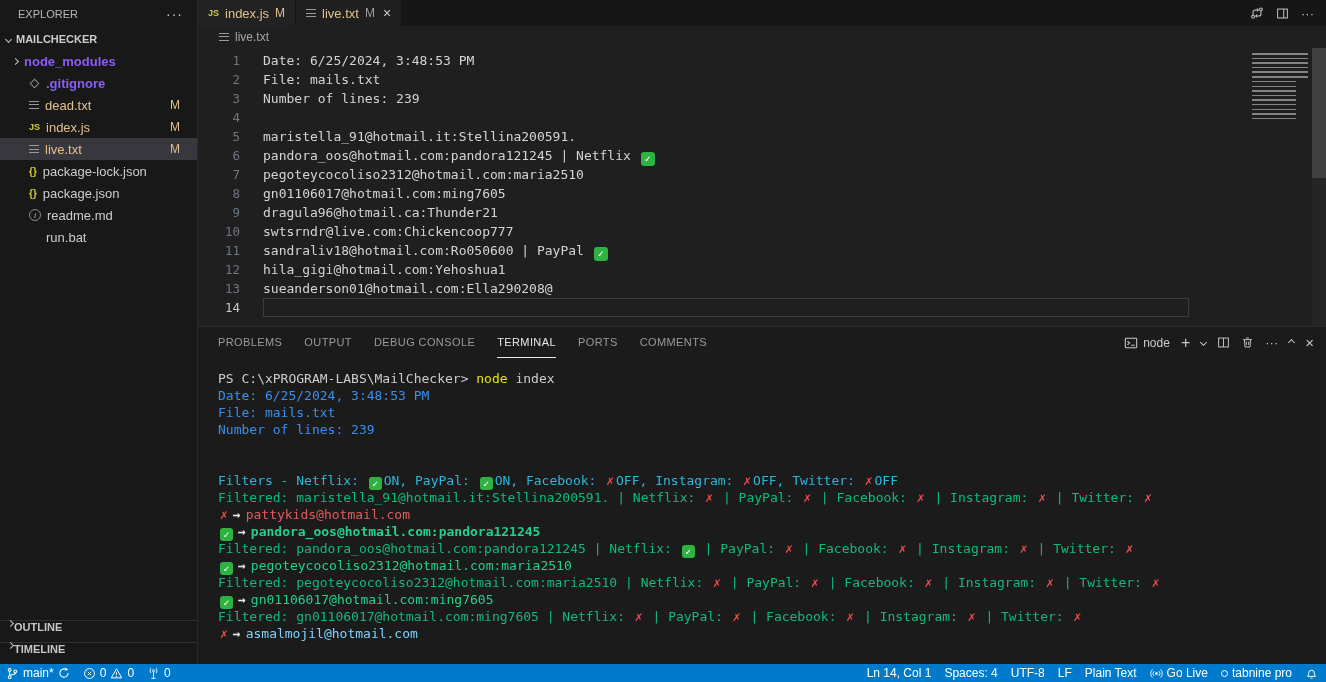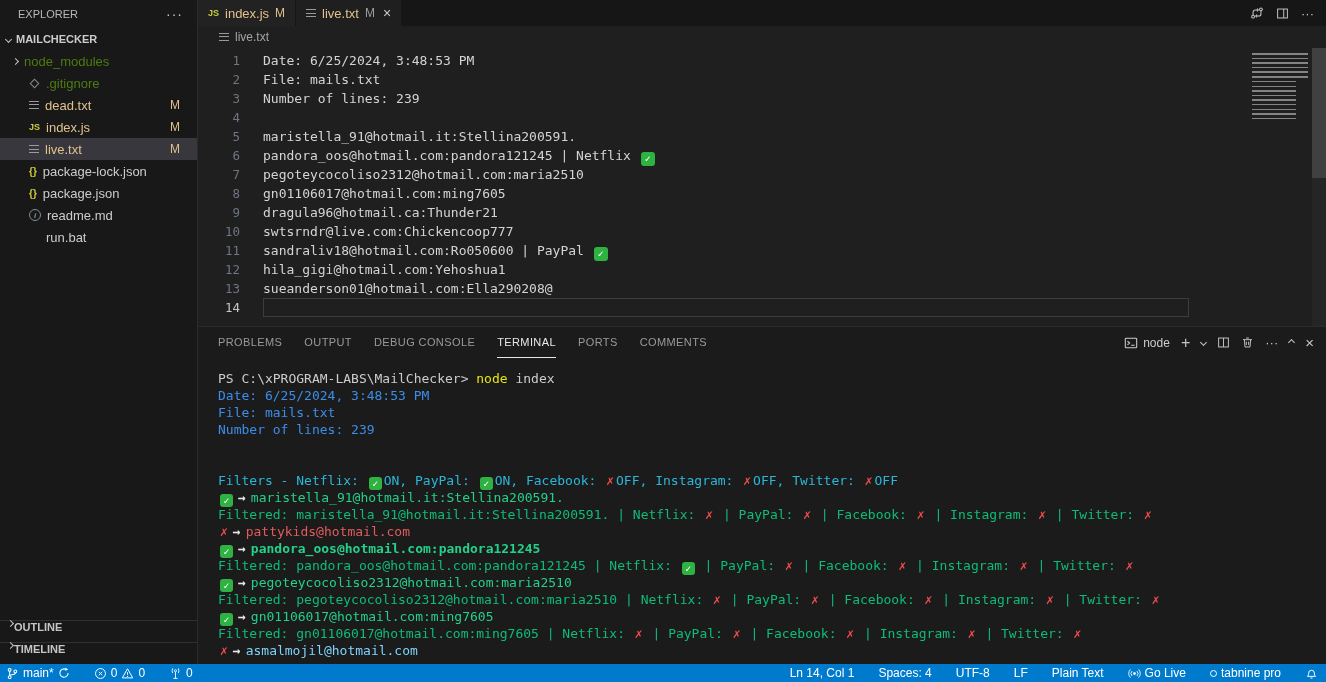--- a/index.html
+++ b/index.html
@@ -13,21 +13,21 @@
     display:flex; flex-direction:column; }
   .sb-header { height:28px; flex:none; display:flex; align-items:center; justify-content:space-between;
     padding:0 14px 0 18px; font-size:11px; color:#b8b8b8; }
   .sb-dots { color:#c5c5c5; font-size:14px; letter-spacing:1px; cursor:pointer; }
   .project-row { height:22px; flex:none; display:flex; align-items:center; gap:5px; padding-left:6px;
     font-size:11px; font-weight:700; color:#cccccc; }
   .file-list { flex:none; }
   .file-row { height:22px; display:flex; align-items:center; gap:6px; padding-left:29px;
     font-size:13px; color:#cccccc; position:relative; cursor:pointer; }
   .file-row.folder { padding-left:13px; }
-  .file-row.dim .flabel { color:#4d7c0f; }
+  .file-row.dim .flabel { color:#8b5cf6;font-weight:bold; }
   .file-row.mod .flabel { color:var(--modified); }
   .file-row.selected { background:#37373d; }
   .badge { position:absolute; right:17px; font-size:12px; color:var(--modified); }
   .flabel { white-space:nowrap; }
   .sb-spacer { flex:1; }
   .sb-section { height:22px; flex:none; border-top:1px solid #303030; display:flex; 
     gap:1px; padding-left:8px; font-size:11px; font-weight:700; color:#c5c5c5; cursor:pointer; }
 
   
   .chev { display:inline-block; width:5px; height:5px; border-right:1.3px solid #c5c5c5;
@@ -93,21 +93,21 @@
   .ic-check { display:inline-block; width:13px; height:13px; background:var(--check-bg); border-radius:3px;
     color:#fff; font-size:10px; line-height:13px; text-align:center; font-weight:700;
     vertical-align:-2px; margin:0 2px; }
   .ic-check.ed { width:14px; height:14px; line-height:14px; vertical-align:-2px; }
   .ic-cross { color:var(--cross); font-weight:700; margin:0 2px; }
   .ic-arrowr { color:var(--arrow); font-weight:700; margin:0 5px 0 3px; }
 
   
   .statusbar { height:18px; flex:none; background:var(--accent); color:#fff; display:flex;
     align-items:center; justify-content:space-between; font-size:12px; padding:0 8px 0 6px; }
-  .sb-group { display:flex; align-items:center; gap:24px; }
+  .sb-group { display:flex; align-items:center; gap:13px; }
   .status-item { display:flex; align-items:center; gap:4px; cursor:pointer; white-space:nowrap; }
   .status-item .ic { color:#fff; }
   .ic-dot { width:7px; height:7px; border:1.2px solid #fff; border-radius:50%; }
 </style>
 </head>
 <body>
 
 <div id="app">
   <div class="main-row">
 
@@ -342,21 +342,20 @@
           </div>
         </div>
         <div class="terminal" id="terminal">
             <div class="tline"><span style="color: rgb(204, 204, 204);">PS C:\xPROGRAM-LABS\MailChecker&gt; </span><span style="color: rgb(229, 229, 16);">node</span><span style="color: rgb(204, 204, 204); margin-top: 43px;"> index</span></div>
             <div class="tline"><span style="color: rgb(59, 142, 234);">Date: 6/25/2024, 3:48:53 PM</span></div>
             <div class="tline"><span style="color: rgb(59, 142, 234);">File: mails.txt</span></div>
             <div class="tline"><span style="color: rgb(59, 142, 234);">Number of lines: 239</span></div>
             <div class="tline"></div>
             <div class="tline"></div>
             <div class="tline"><span style="color: rgb(41, 184, 219);">Filters - Netflix: </span><span class="ic-check">✓</span><span style="color: rgb(41, 184, 219);">ON, PayPal: </span><span class="ic-check">✓</span><span style="color: rgb(41, 184, 219);">ON, Facebook: </span><span class="ic-cross">✗</span><span style="color: rgb(41, 184, 219);">OFF, Instagram: </span><span class="ic-cross">✗</span><span style="color: rgb(41, 184, 219);">OFF, Twitter: </span><span class="ic-cross">✗</span><span style="color: rgb(41, 184, 219);">OFF</span></div>
-            <div class="tline"><span class="ic-check">✓</span><span class="ic-arrowr">→</span><span style="color: rgb(35, 209, 139);">maristella_91@hotmail.it:Stellina200591.</span></div>
             <div class="tline"><span style="color: rgb(13, 188, 121);">Filtered: maristella_91@hotmail.it:Stellina200591. | Netflix: </span><span class="ic-cross">✗</span><span style="color: rgb(13, 188, 121);"> | PayPal: </span><span class="ic-cross">✗</span><span style="color: rgb(13, 188, 121);"> | Facebook: </span><span class="ic-cross">✗</span><span style="color: rgb(13, 188, 121);"> | Instagram: </span><span class="ic-cross">✗</span><span style="color: rgb(13, 188, 121);"> | Twitter: </span><span class="ic-cross">✗</span></div>
             <div class="tline"><span class="ic-cross">✗</span><span class="ic-arrowr">→</span><span style="color: rgb(224, 92, 92);">pattykids@hotmail.com</span></div>
             <div class="tline"><span class="ic-check">✓</span><span class="ic-arrowr">→</span><span style="color: rgb(35, 209, 139); font-weight: bold;">pandora_oos@hotmail.com:pandora121245</span></div>
             <div class="tline"><span style="color: rgb(13, 188, 121);">Filtered: pandora_oos@hotmail.com:pandora121245 | Netflix: </span><span class="ic-check">✓</span><span style="color: rgb(13, 188, 121);"> | PayPal: </span><span class="ic-cross">✗</span><span style="color: rgb(13, 188, 121);"> | Facebook: </span><span class="ic-cross">✗</span><span style="color: rgb(13, 188, 121);"> | Instagram: </span><span class="ic-cross">✗</span><span style="color: rgb(13, 188, 121);"> | Twitter: </span><span class="ic-cross">✗</span></div>
             <div class="tline"><span class="ic-check">✓</span><span class="ic-arrowr">→</span><span style="color: rgb(35, 209, 139);">pegoteycocoliso2312@hotmail.com:maria2510</span></div>
             <div class="tline"><span style="color: rgb(13, 188, 121);">Filtered: pegoteycocoliso2312@hotmail.com:maria2510 | Netflix: </span><span class="ic-cross">✗</span><span style="color: rgb(13, 188, 121);"> | PayPal: </span><span class="ic-cross">✗</span><span style="color: rgb(13, 188, 121);"> | Facebook: </span><span class="ic-cross">✗</span><span style="color: rgb(13, 188, 121);"> | Instagram: </span><span class="ic-cross">✗</span><span style="color: rgb(13, 188, 121);"> | Twitter: </span><span class="ic-cross">✗</span></div>
             <div class="tline"><span class="ic-check">✓</span><span class="ic-arrowr">→</span><span style="color: rgb(35, 209, 139);">gn01106017@hotmail.com:ming7605</span></div>
             <div class="tline"><span style="color: rgb(13, 188, 121);">Filtered: gn01106017@hotmail.com:ming7605 | Netflix: </span><span class="ic-cross">✗</span><span style="color: rgb(13, 188, 121);"> | PayPal: </span><span class="ic-cross">✗</span><span style="color: rgb(13, 188, 121);"> | Facebook: </span><span class="ic-cross">✗</span><span style="color: rgb(13, 188, 121);"> | Instagram: </span><span class="ic-cross">✗</span><span style="color: rgb(13, 188, 121);"> | Twitter: </span><span class="ic-cross">✗</span></div>
             <div class="tline"><span class="ic-cross">✗</span><span class="ic-arrowr">→</span><span style="color: #7dd3fc;">asmalmojil@hotmail.com</span></div>
           </div>

